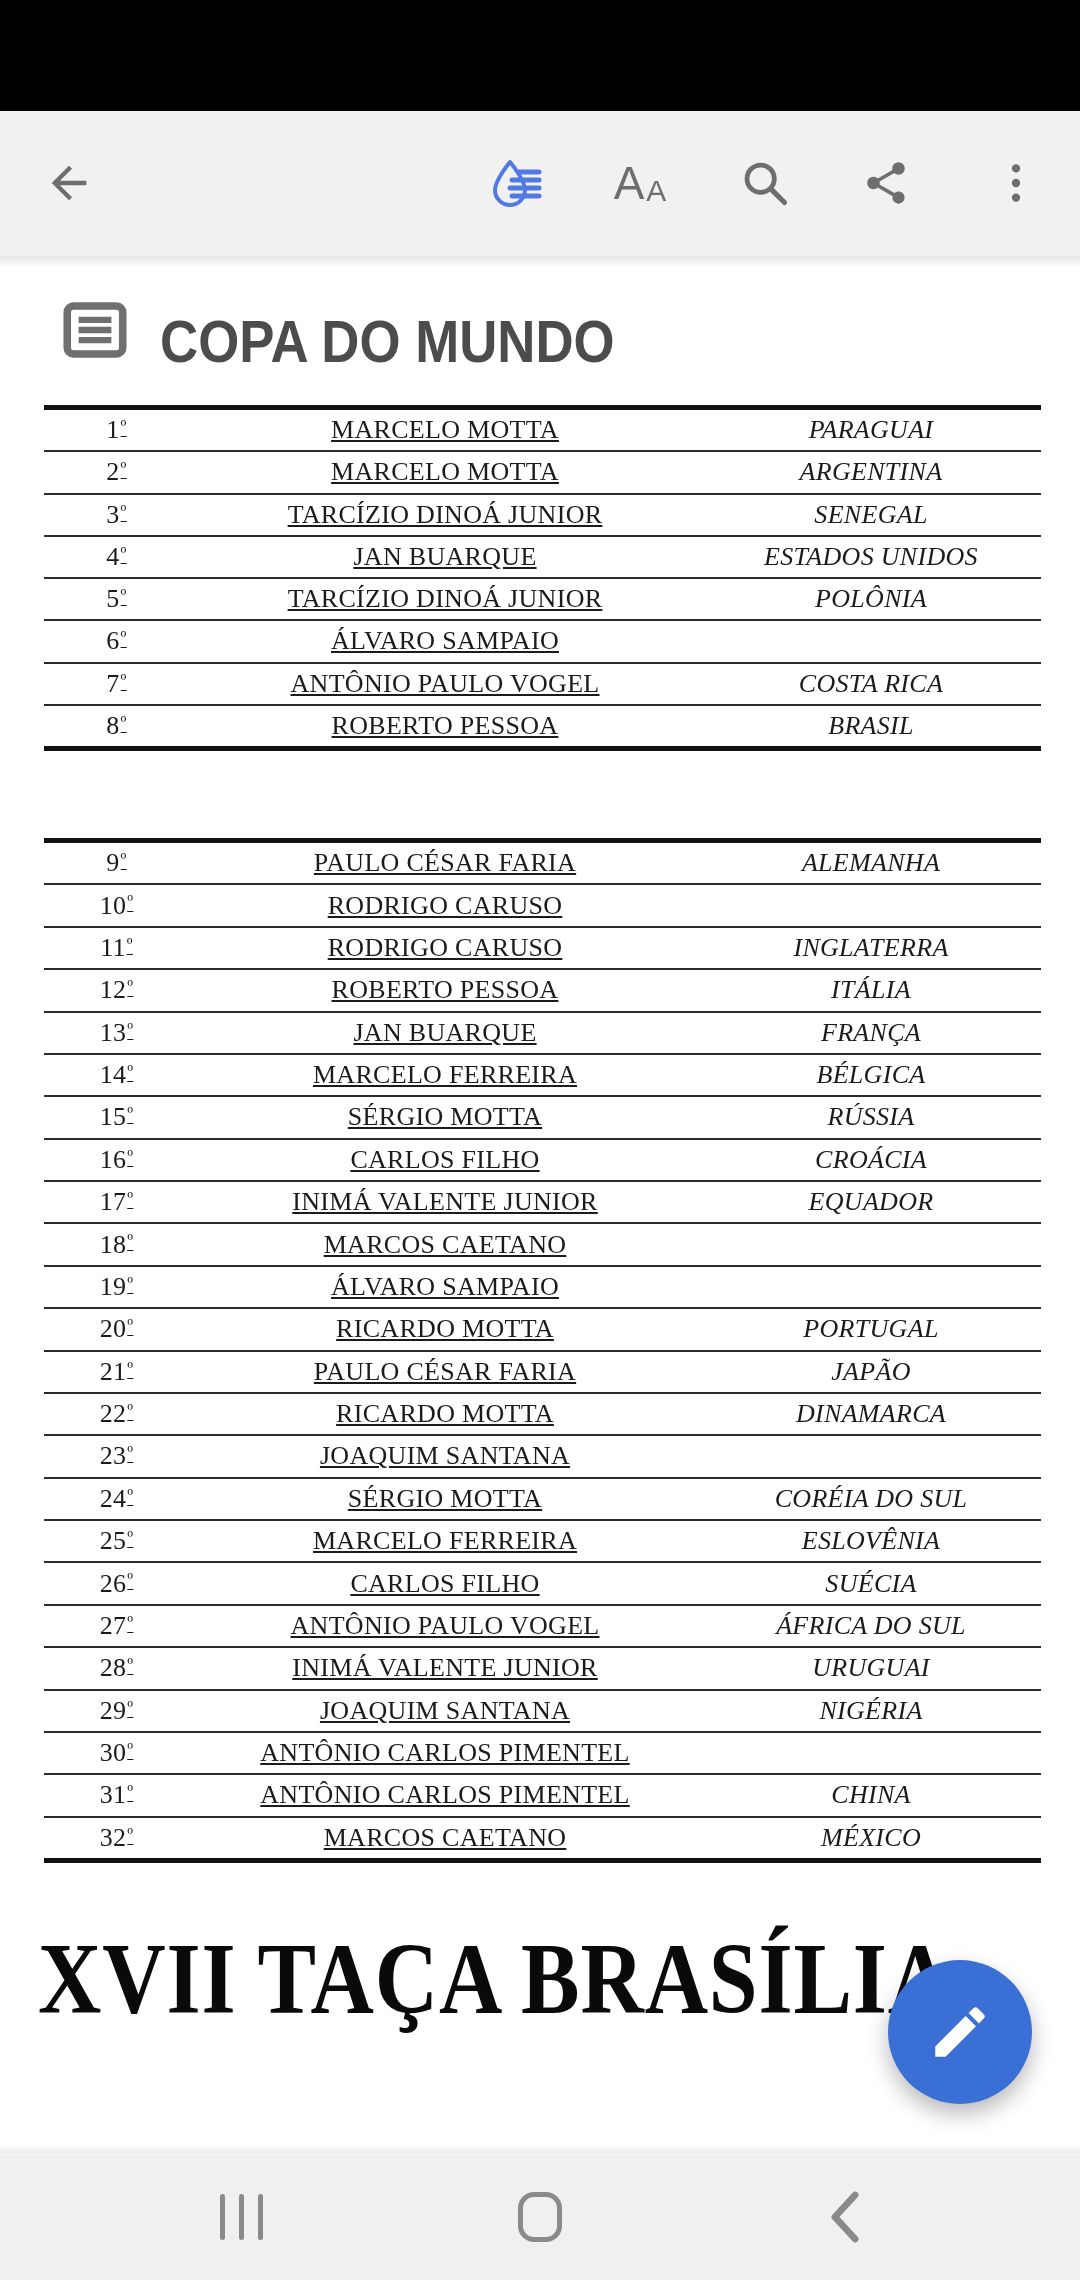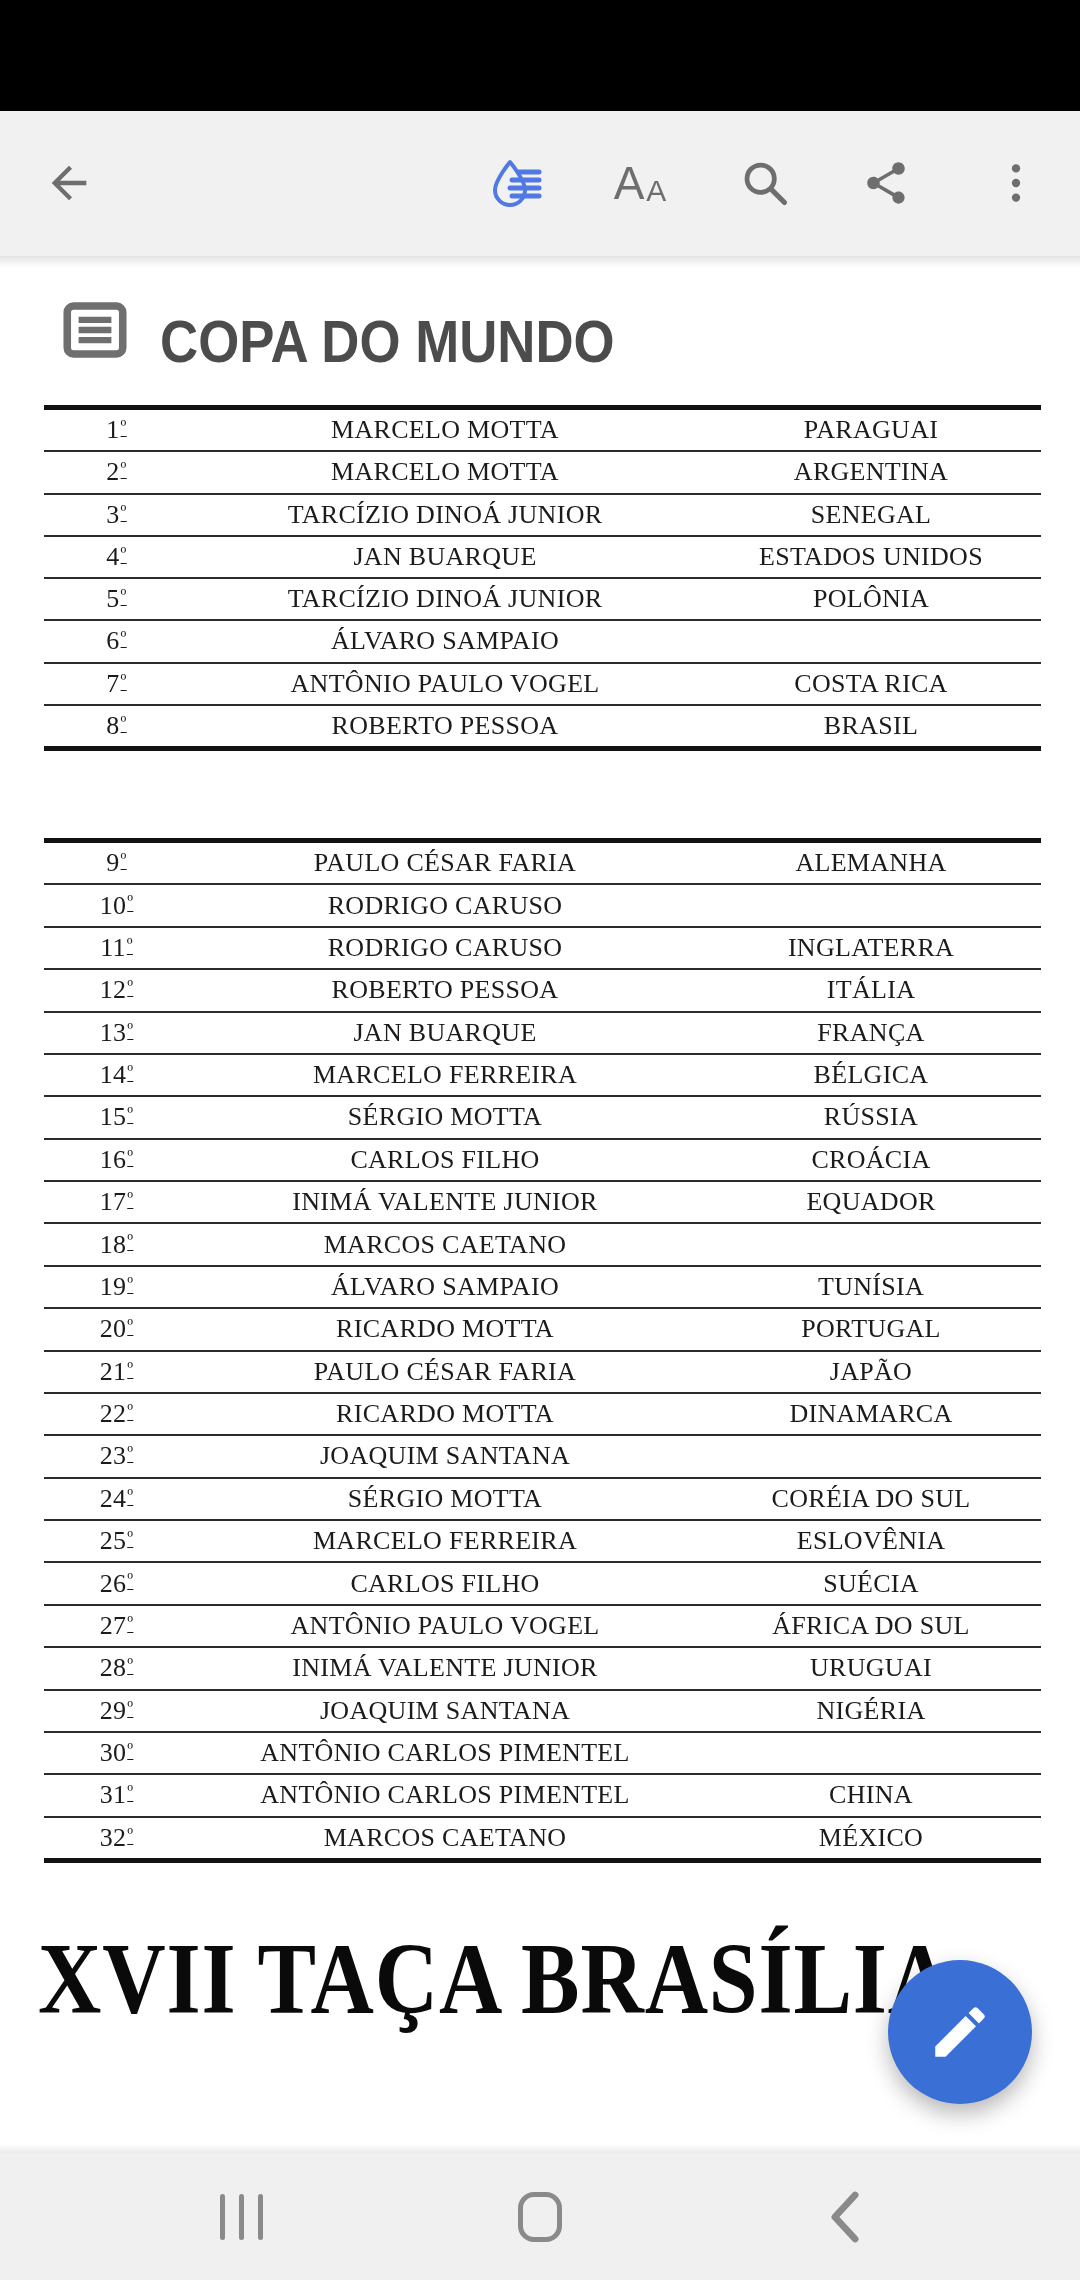--- a/index.html
+++ b/index.html
@@ -32,22 +32,22 @@
     display:flex;flex-direction:column;background:#fff;
   }
   .t1{top:405px;height:346px;}
   .t2{top:838px;height:1025px;}
   .rank-row{flex:1;display:flex;align-items:stretch;box-sizing:border-box;}
   .rank-row + .rank-row{border-top:2px solid #2b2b2b;}
   .cell{display:flex;align-items:center;justify-content:center;
     font-family:"Liberation Serif",serif;font-size:26px;color:#1b1b1b;
     letter-spacing:0.3px;white-space:nowrap;}
   .cell-pos{width:145px;}
-  .cell-name{width:512px;}
-  .cell-country{width:340px;}
+  .cell-name{width:512px;text-decoration:underline;}
+  .cell-country{width:340px;font-style:italic;}
   .ord{font-size:0.72em;text-decoration:underline;text-underline-offset:3px;
     margin-left:1px;align-self:flex-start;padding-top:6px;}
   .headline{
     position:absolute;left:38px;top:1928px;font-family:"Liberation Serif",serif;
     font-weight:700;font-size:102px;color:#0a0a0a;white-space:nowrap;
     transform:scaleX(0.86);transform-origin:left center;line-height:1.0;letter-spacing:1px;
   }
   
   .fab{
     position:absolute;left:888px;top:1960px;width:144px;height:144px;border-radius:50%;
@@ -263,21 +263,20 @@
         <span class="ord">º</span>
     </div>
     <div class="cell cell-name">MARCOS CAETANO</div>
   </div>
     <div class="rank-row">
     <div class="cell cell-pos">
       <span>19</span>
         <span class="ord">º</span>
     </div>
     <div class="cell cell-name">ÁLVARO SAMPAIO</div>
-    <div class="cell cell-country">TUNÍSIA</div>
   </div>
     <div class="rank-row">
     <div class="cell cell-pos">
       <span>20</span>
         <span class="ord">º</span>
     </div>
     <div class="cell cell-name">RICARDO MOTTA</div>
     <div class="cell cell-country">PORTUGAL</div>
   </div>
     <div class="rank-row">

